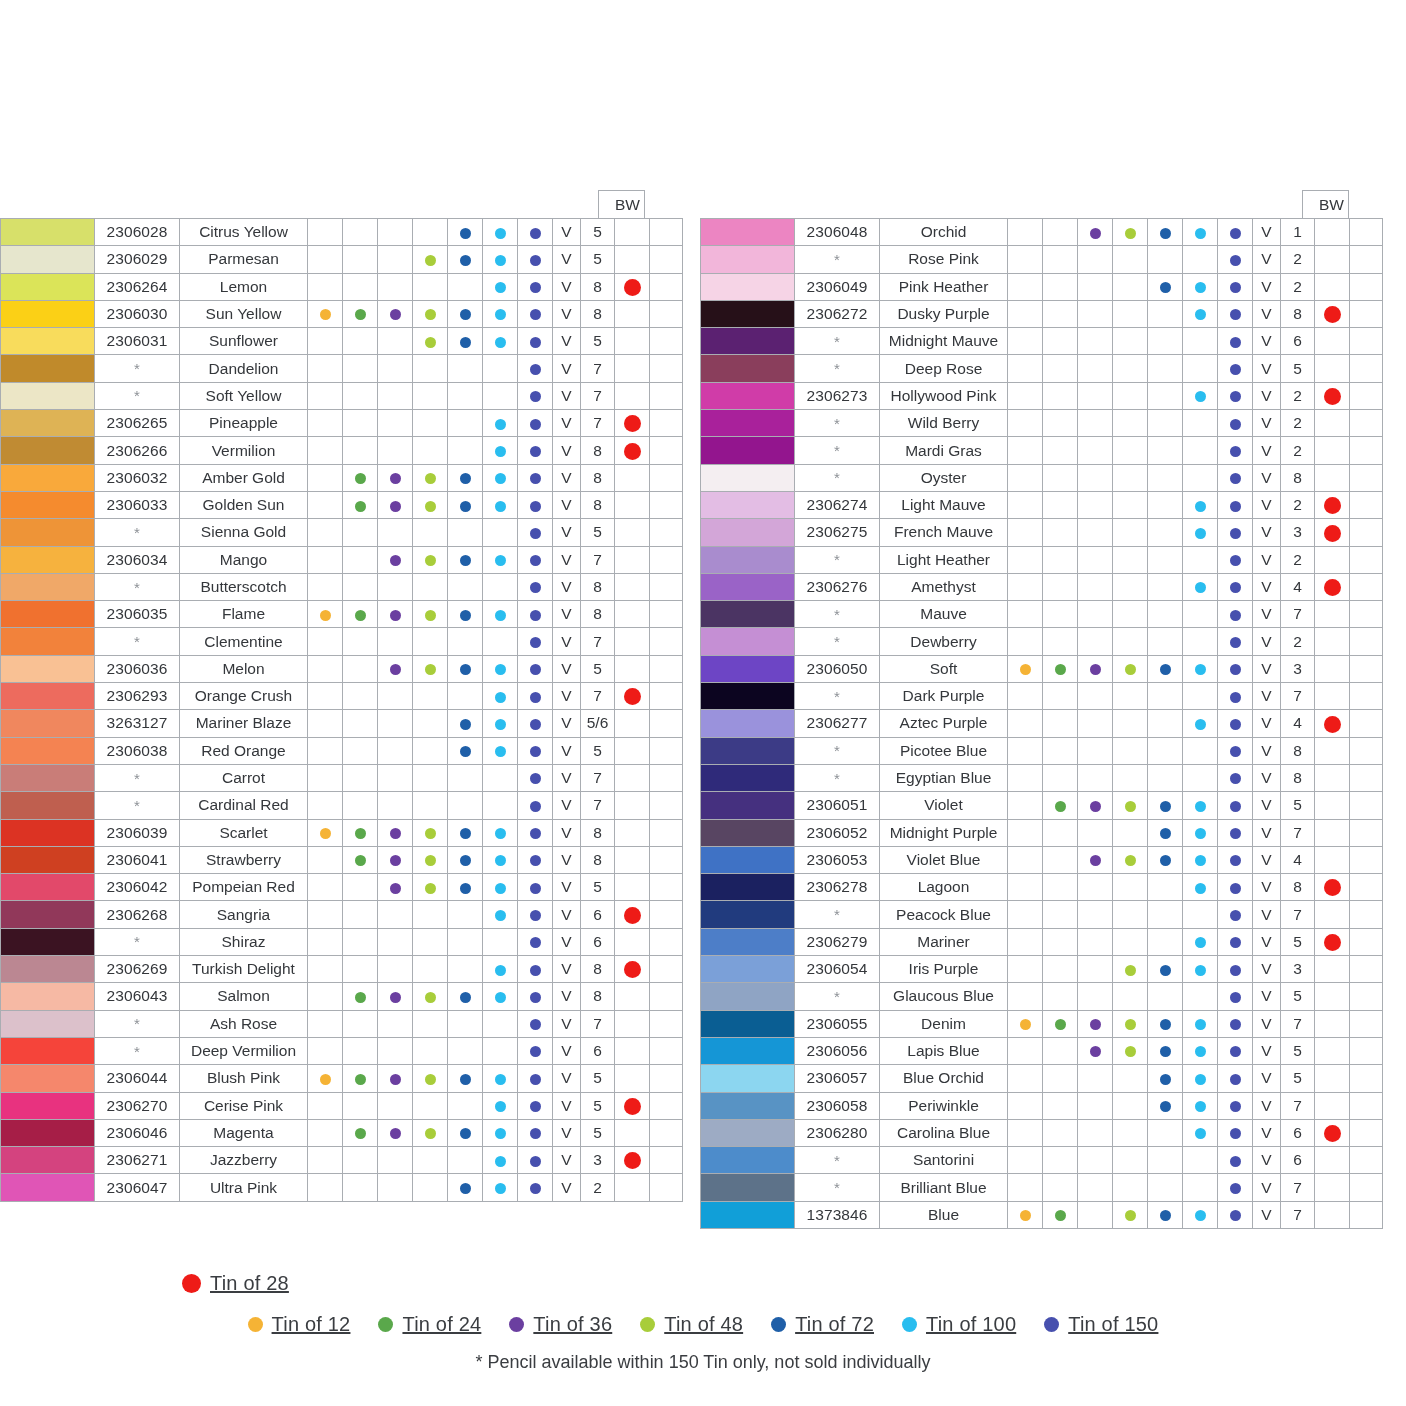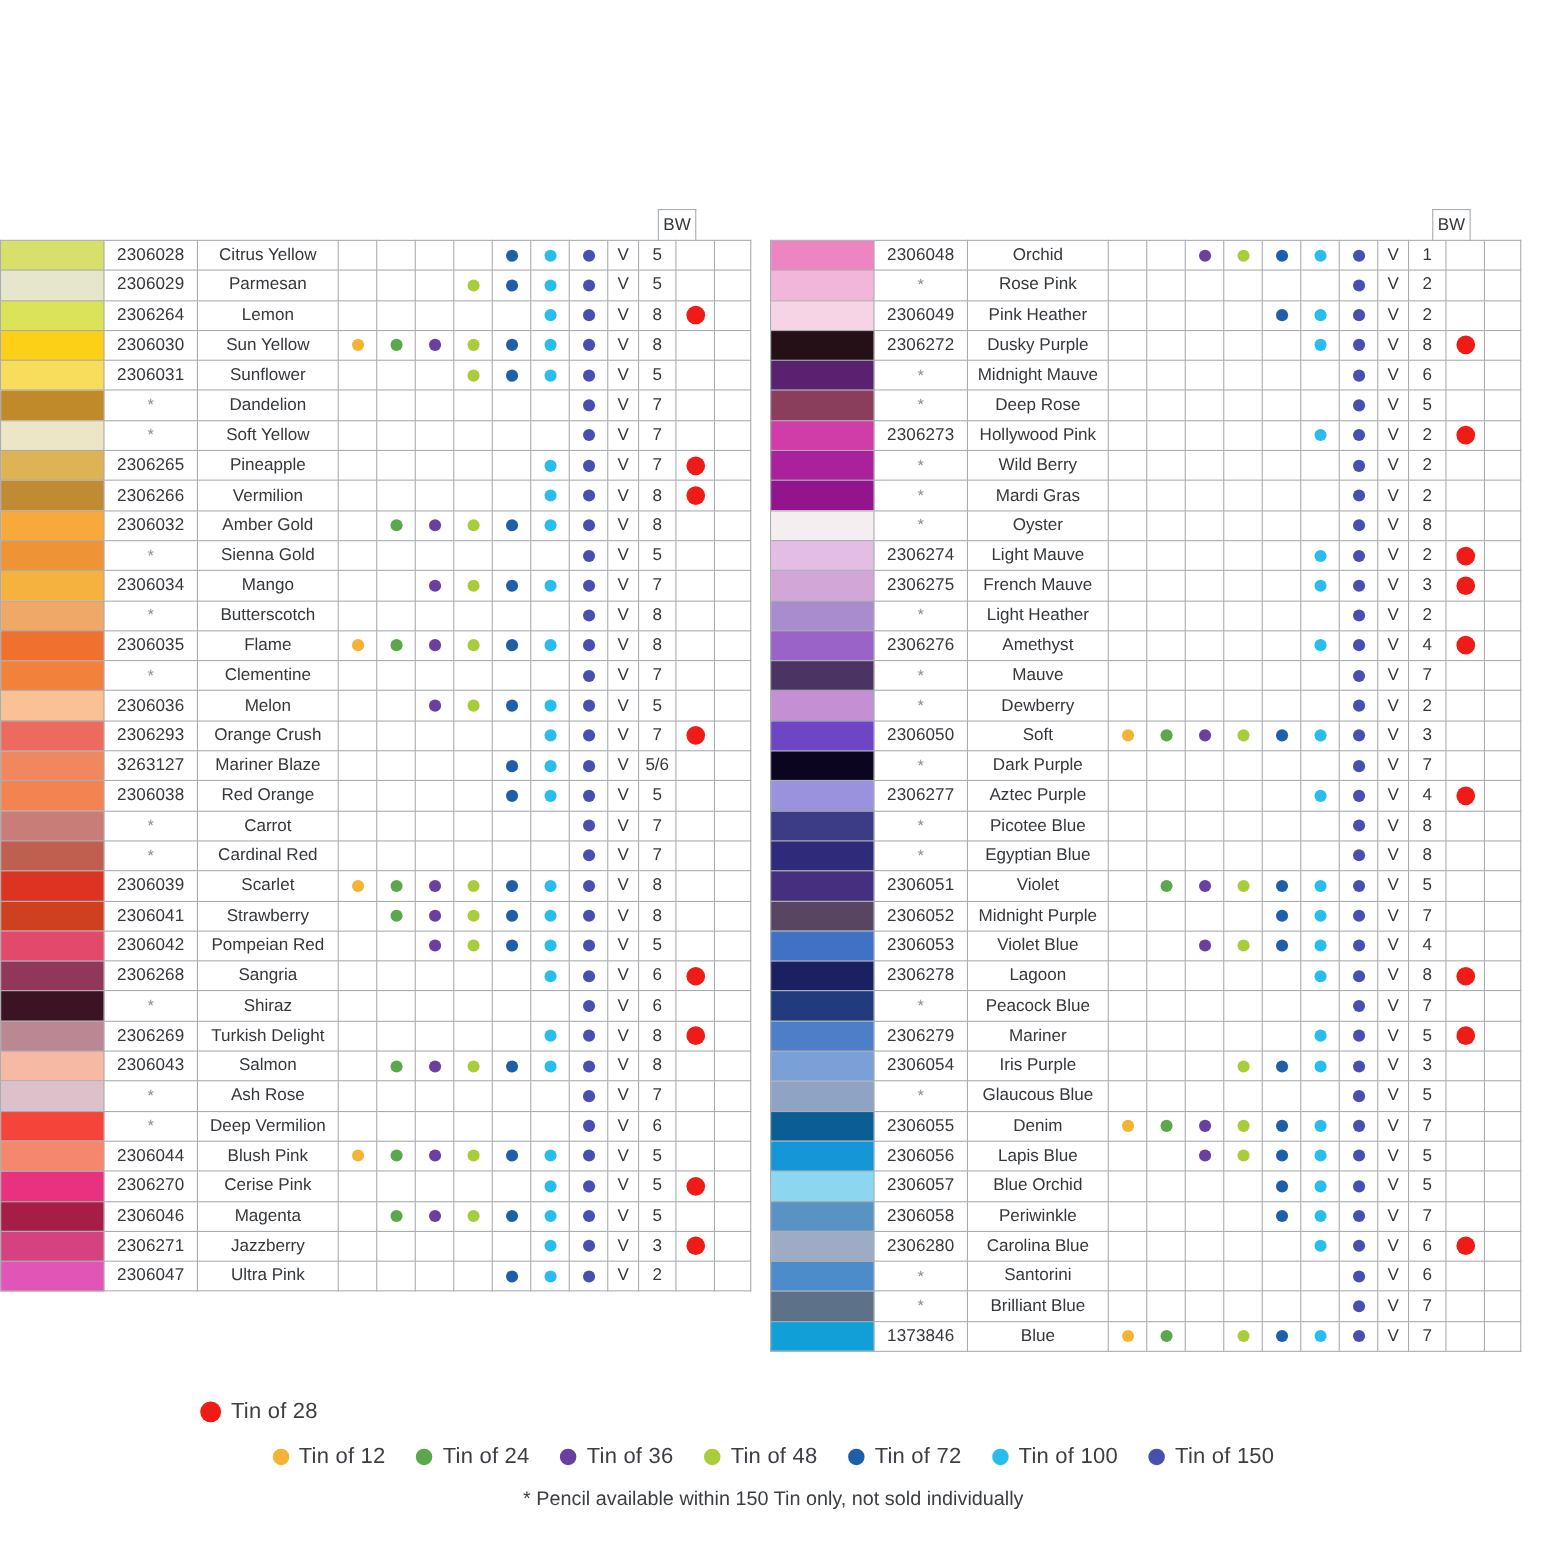--- a/index.html
+++ b/index.html
@@ -48,31 +48,32 @@
   .bwhead{
     position:absolute;
     width:33px;height:28px;
     border:1px solid #a9adb2;
     border-bottom:none;
     background:#fff;
     font-size:15.5px;
     line-height:28px;
     text-align:center;
     color:#34373b;
+    padding-left:12px;
   }
   #bwhead-left{left:598px;top:190px;}
   #bwhead-right{left:1302px;top:190px;}
 
   
   #legend{position:absolute;left:0;top:1272px;width:1406px;}
   .legend-row{display:flex;justify-content:center;align-items:center;}
   #legend-row-28{padding-left:0px;}
   .legend-item{display:flex;align-items:center;margin:0 14px;}
   .legend-item .dot{margin-right:9px;}
-  .legend-label{font-size:20px;color:#3a3d41;letter-spacing:.2px;}
+  .legend-label{font-size:20px;color:#3a3d41;letter-spacing:.2px;text-decoration:underline;}
   #legend-row-28 .legend-label{font-size:20px;}
   #legend-note{text-align:center;font-size:18px;color:#3a3d41;margin-top:16px;}
   .lg-dot-big{width:19px;height:19px;}
   .lg-dot{width:15px;height:15px;}
 </style>
 </head>
 <body>
 
 <div id="stage">
 
@@ -223,20 +224,36 @@
             <td class="dotcol" title="Tin of 150"><span class="dot d-small" style="background: rgb(71, 80, 174);"></span></td>
             <td class="vcol">V</td>
             <td class="bwcol">8</td>
             <td class="tin28" title="Tin of 28"><span class="dot d-red" style="background: rgb(238, 27, 23);"></span></td>
             <td class="tailcol"></td>
           </tr>
           <tr>
             <td class="swatch" style="background: rgb(249, 169, 59);"></td>
             <td class="code">2306032</td>
             <td class="name">Amber Gold</td>
+            <td class="dotcol" title="Tin of 12"></td>
+            <td class="dotcol" title="Tin of 24"><span class="dot d-small" style="background: rgb(90, 168, 75);"></span></td>
+            <td class="dotcol" title="Tin of 36"><span class="dot d-small" style="background: rgb(107, 63, 160);"></span></td>
+            <td class="dotcol" title="Tin of 48"><span class="dot d-small" style="background: rgb(168, 205, 58);"></span></td>
+            <td class="dotcol" title="Tin of 72"><span class="dot d-small" style="background: rgb(31, 95, 168);"></span></td>
+            <td class="dotcol" title="Tin of 100"><span class="dot d-small" style="background: rgb(41, 189, 239);"></span></td>
+            <td class="dotcol" title="Tin of 150"><span class="dot d-small" style="background: rgb(71, 80, 174);"></span></td>
+            <td class="vcol">V</td>
+            <td class="bwcol">8</td>
+            <td class="tin28" title="Tin of 28"></td>
+            <td class="tailcol"></td>
+          </tr>
+          <tr>
+            <td class="swatch" style="background: rgb(245, 139, 46);"></td>
+            <td class="code">2306033</td>
+            <td class="name">Golden Sun</td>
             <td class="dotcol" title="Tin of 12"></td>
             <td class="dotcol" title="Tin of 24"><span class="dot d-small" style="background: rgb(90, 168, 75);"></span></td>
             <td class="dotcol" title="Tin of 36"><span class="dot d-small" style="background: rgb(107, 63, 160);"></span></td>
             <td class="dotcol" title="Tin of 48"><span class="dot d-small" style="background: rgb(168, 205, 58);"></span></td>
             <td class="dotcol" title="Tin of 72"><span class="dot d-small" style="background: rgb(31, 95, 168);"></span></td>
             <td class="dotcol" title="Tin of 100"><span class="dot d-small" style="background: rgb(41, 189, 239);"></span></td>
             <td class="dotcol" title="Tin of 150"><span class="dot d-small" style="background: rgb(71, 80, 174);"></span></td>
             <td class="vcol">V</td>
             <td class="bwcol">8</td>
             <td class="tin28" title="Tin of 28"></td>

